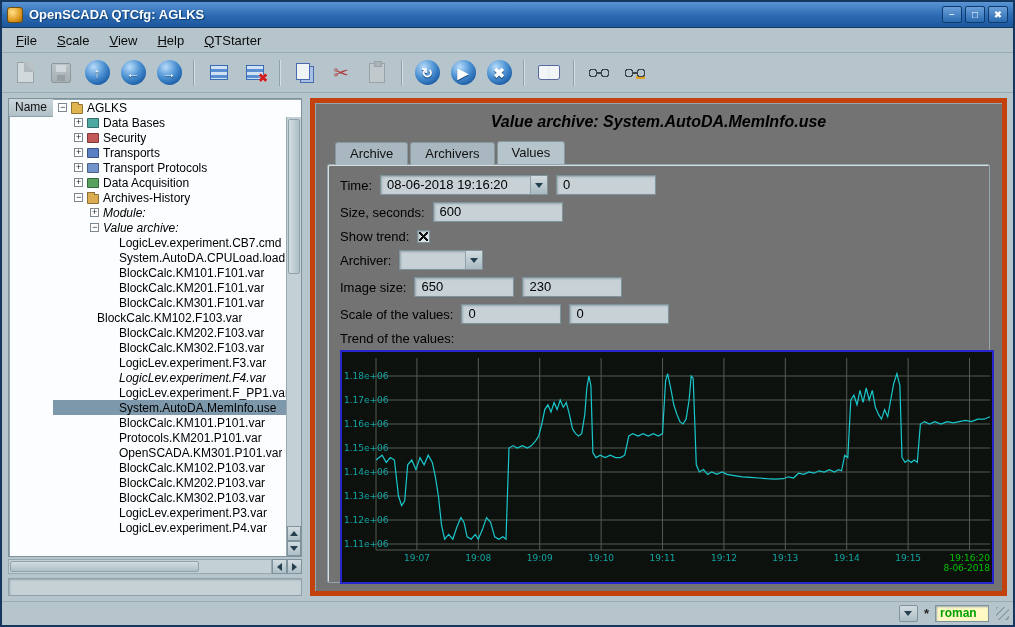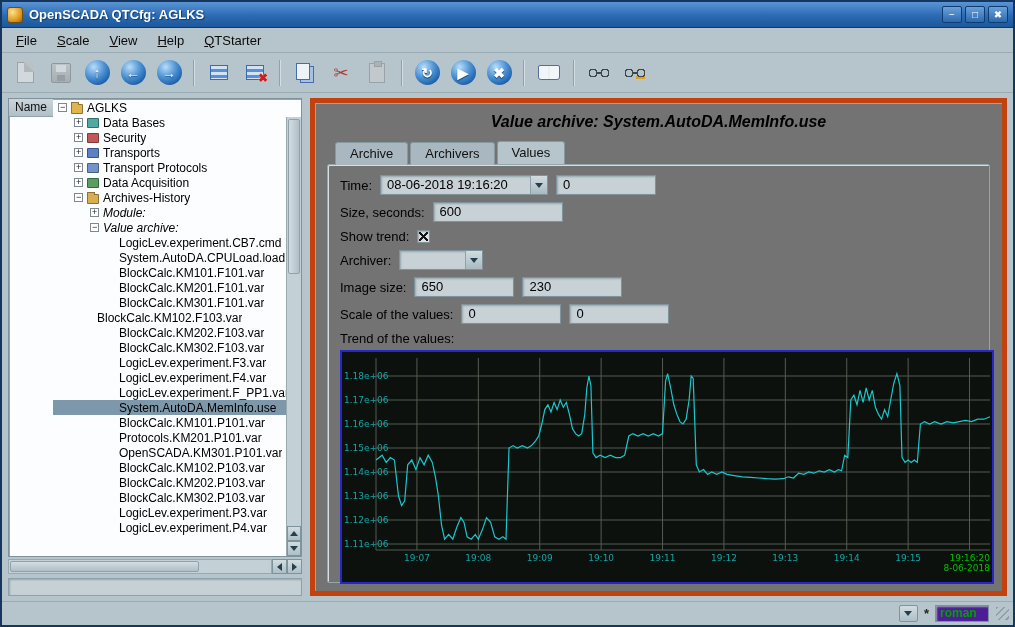--- a/index.html
+++ b/index.html
@@ -135,21 +135,21 @@
                linear-gradient(-45deg,transparent 40%,#141414 40%,#141414 60%,transparent 60%);}
   .trend-label-row{height:18px;}
   .chart-wrap{flex:none;width:654px;height:234px;border:2px solid #2626cc;background:#0d110d;}
   .chart-wrap svg{width:650px;height:230px;display:block;}
   
   .statusbar{height:24px;flex:none;display:flex;align-items:center;justify-content:flex-end;
     gap:4px;padding:0 4px;border-top:1px solid #9aabb3;background:#b6c4cb;}
   .sb-drop{width:19px;height:17px;border:1px solid #7f939c;border-radius:2px;
     background:linear-gradient(#d2dce0,#aebfc7);display:flex;align-items:center;justify-content:center;}
   .sb-star{font-size:13px;font-weight:bold;color:#222;padding:0 2px;}
-  .sb-user{width:54px;height:17px;border:1px solid #7f939c;background:#4c1d95;
+  .sb-user{width:54px;height:17px;border:1px solid #7f939c;background:#fef9c3;
     box-shadow:inset 1px 1px 2px #9aa8b0;color:#00a000;font-weight:bold;font-size:12px;
     line-height:15px;padding:0 4px;}
   .grip{width:13px;height:13px;margin-left:3px;
     background:repeating-linear-gradient(135deg,#8fa0a8 0 2px,transparent 2px 5px);}
 </style>
 </head>
 <body>
 
 <div class="window">
 
@@ -307,21 +307,21 @@
               <span class="tree-label">BlockCalc.KM202.F103.var</span>
             </div>
             <div class="tree-row" style="padding-left: 53px;">
               <span class="exp-spacer"></span>
               <span class="tree-label">BlockCalc.KM302.F103.var</span>
             </div>
             <div class="tree-row" style="padding-left: 53px;">
               <span class="exp-spacer"></span>
               <span class="tree-label">LogicLev.experiment.F3.var</span>
             </div>
-            <div class="tree-row" style="padding-left: 53px;">
+            <div class="tree-row" style="padding-left: 53px; font-style: italic;">
               <span class="exp-spacer"></span>
               <span class="tree-label">LogicLev.experiment.F4.var</span>
             </div>
             <div class="tree-row" style="padding-left: 53px;">
               <span class="exp-spacer"></span>
               <span class="tree-label">LogicLev.experiment.F_PP1.var</span>
             </div>
             <div class="tree-row selected" style="padding-left: 53px;">
               <span class="exp-spacer"></span>
               <span class="tree-label">System.AutoDA.MemInfo.use</span>

